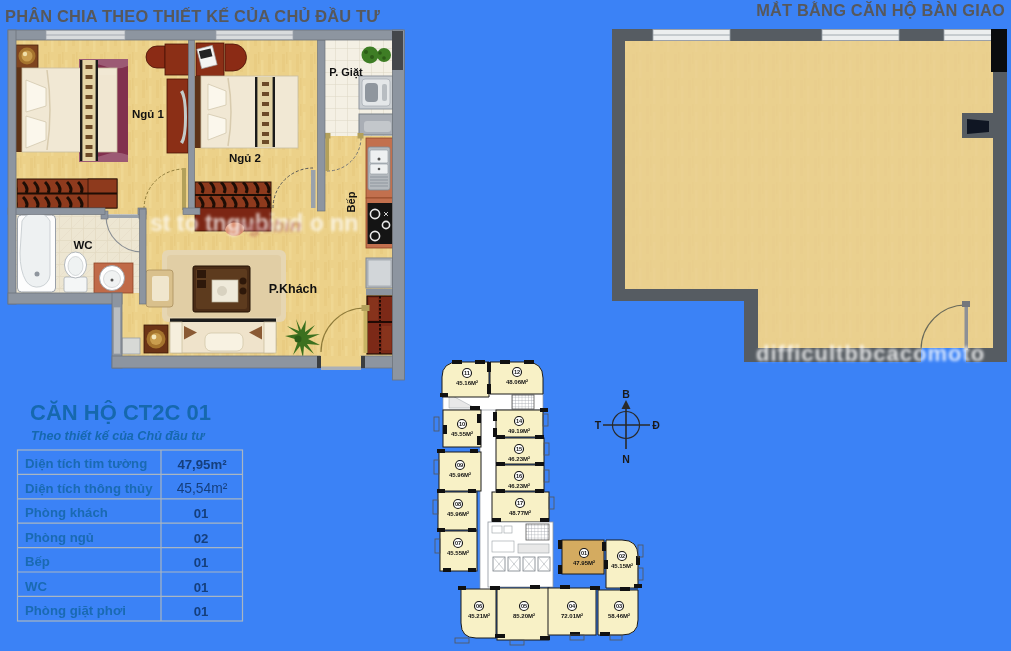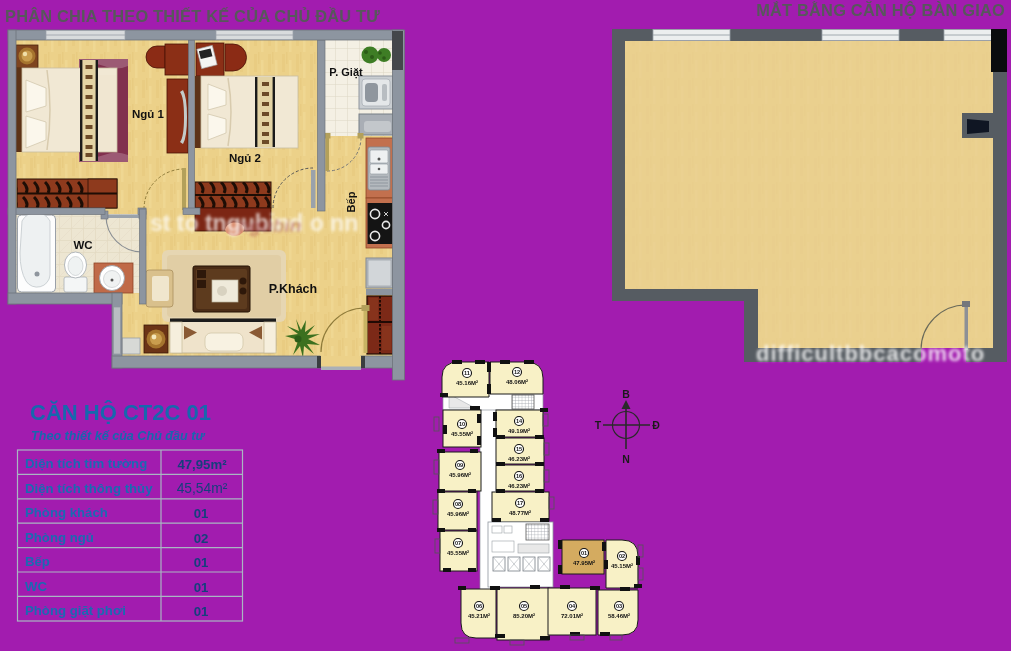--- a/index.html
+++ b/index.html
@@ -1,16 +1,16 @@
 <!DOCTYPE html>
 <html><head>
 <meta charset="utf-8">
 <style>
 html,body{margin:0;padding:0;background:#ffffff;}
-#page{position:relative;width:1011px;height:651px;overflow:hidden;background:#a21caf;font-family:"Liberation Sans",sans-serif;}
+#page{position:relative;width:1011px;height:651px;overflow:hidden;background:#3b82f6;font-family:"Liberation Sans",sans-serif;}
 </style>
 </head>
 <body>
 <div id="page">
 <svg width="1011" height="651" viewBox="0 0 1011 651">
 <defs>
 <pattern id="wood" width="14" height="26" patternUnits="userSpaceOnUse">
 <rect width="14" height="26" fill="#ecd189"></rect>
 <rect x="2" y="2" width="3" height="18" fill="#e6c87c" opacity="0.55"></rect>
 <rect x="9" y="8" width="2.5" height="20" fill="#f2da97" opacity="0.6"></rect>

